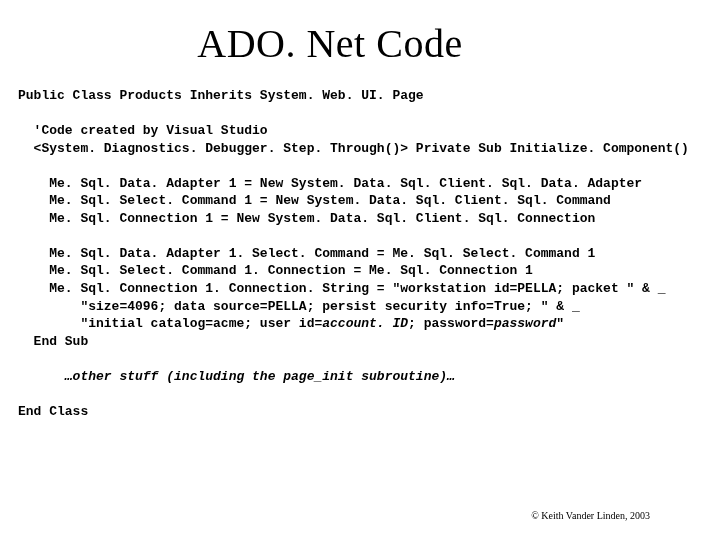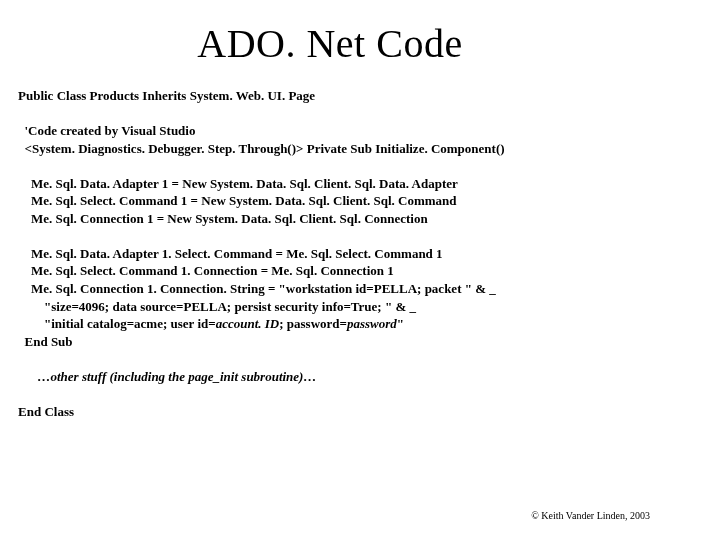--- a/index.html
+++ b/index.html
@@ -21,21 +21,21 @@
   }
   .title {
     font-size: 40px;
     font-weight: normal;
     text-align: center;
     padding-top: 20px;
     padding-bottom: 10px;
     letter-spacing: 0.5px;
   }
   .code {
-    font-family: Liberation Serif, serif;
+    font-family: Liberation Mono, monospace;
     font-size: 13px;
     font-weight: bold;
     line-height: 1.35;
     white-space: pre;
     padding: 10px 18px 0 18px;
   }
   .italic {
     font-style: italic;
     font-weight: bold;
   }

